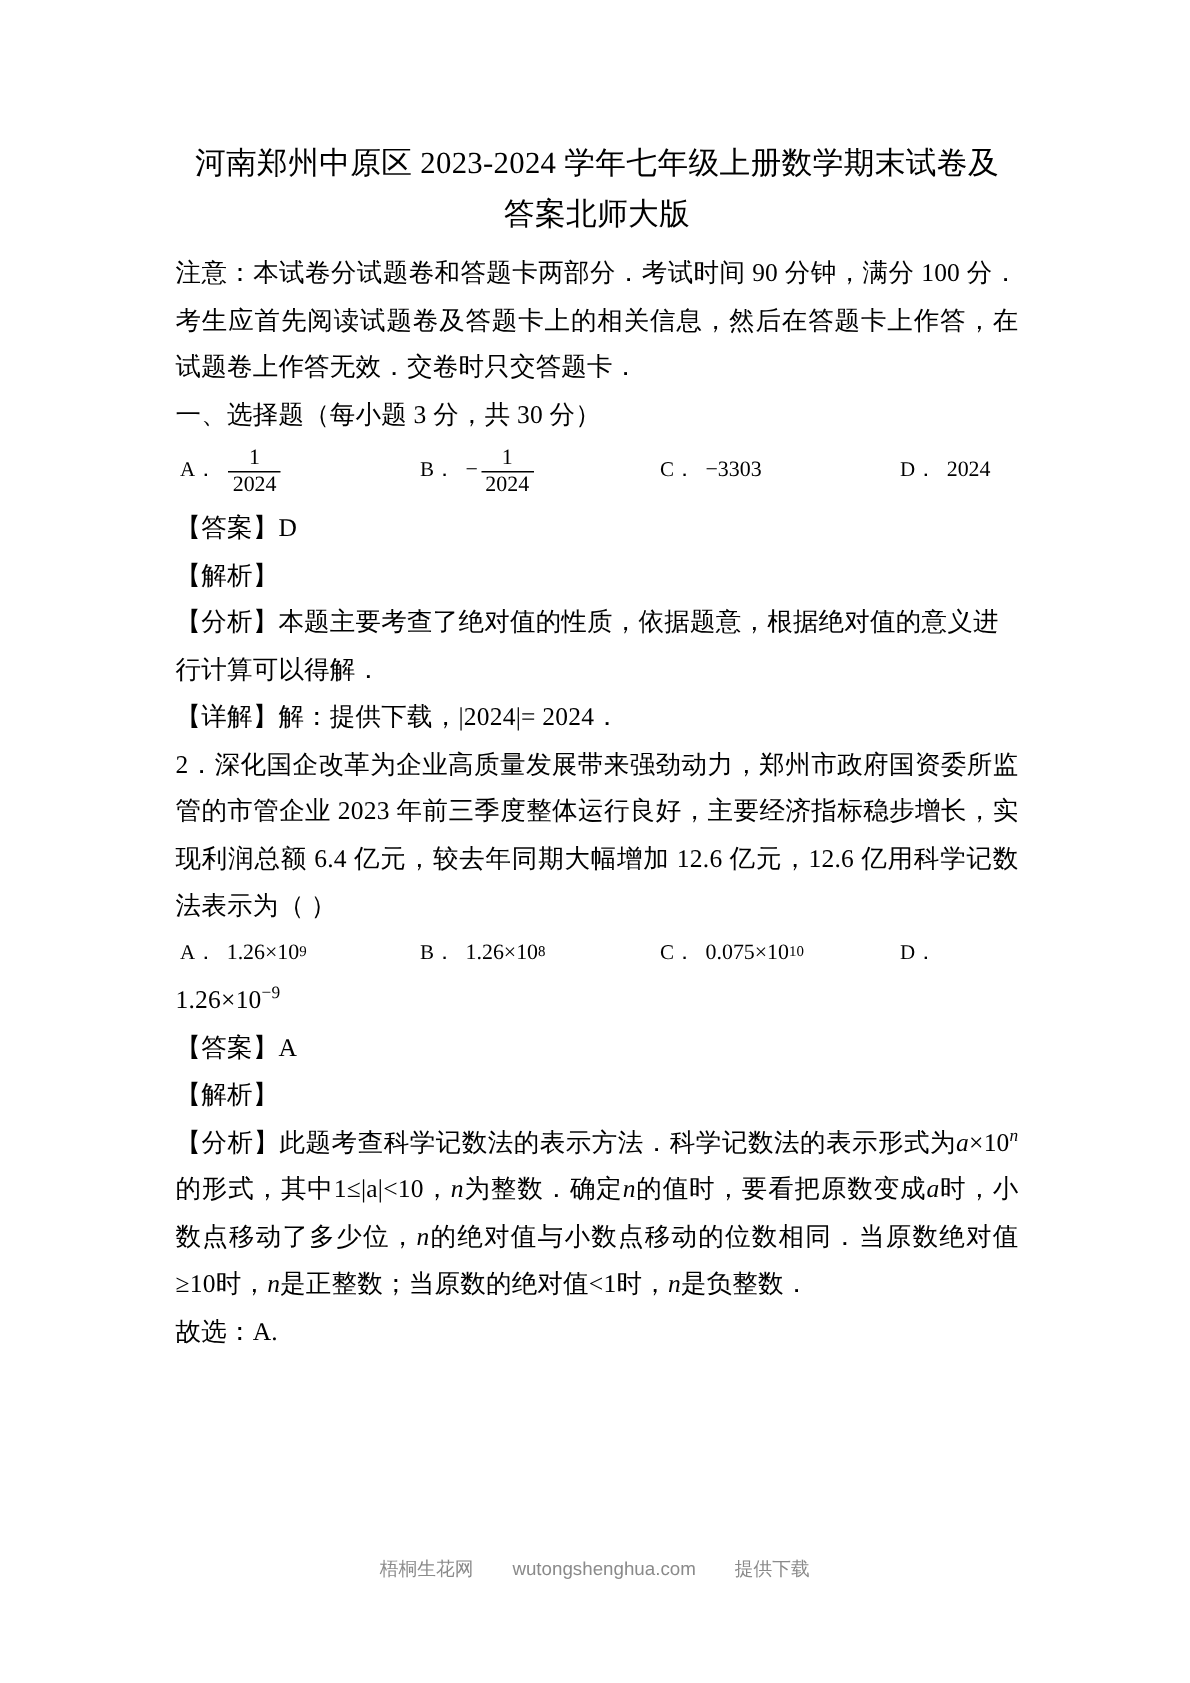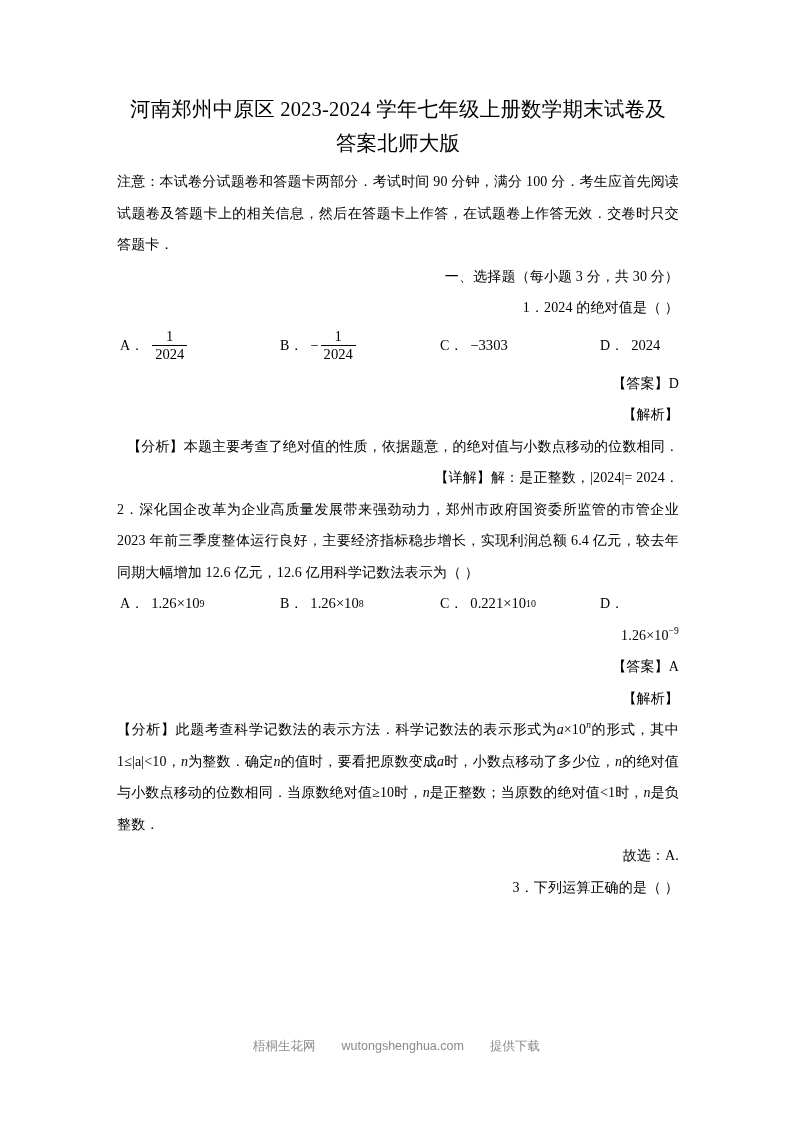--- a/index.html
+++ b/index.html
@@ -36,28 +36,28 @@
     font-size: 20.5px;
     line-height: 34px;
     text-align: center;
     font-weight: normal;
     margin: 0 0 6px 0;
     letter-spacing: 0.2px;
   }
 
   
   .para {
-    font-size: 14px;
+    font-size: 17px;
     line-height: 31.5px;
     text-align: justify;
     text-justify: inter-ideograph;
     margin: 0;
     letter-spacing: 0.15px;
   }
-  .para.tight { text-align: right; }
+  .para.tight { text-align: left; }
 
   
   .opt-row {
     position: relative;
     font-size: 14.6px;
     line-height: 31.5px;
     height: 44px;
   }
   .opt-row.short { height: 31.5px; }
 
@@ -140,21 +140,20 @@
 
     <div class="doc-title">
       <div>河南郑州中原区 2023-2024 学年七年级上册数学期末试卷及</div>
       <div>答案北师大版</div>
     </div>
 
     <p class="para">注意：本试卷分试题卷和答题卡两部分．考试时间 90 分钟，满分 100 分．考生应首先阅读试题卷及答题卡上的相关信息，然后在答题卡上作答，在试题卷上作答无效．交卷时只交答题卡．</p>
 
     <p class="para tight">一、选择题（每小题 3 分，共 30 分）</p>
 
-    <p class="para tight">1．2024 的绝对值是（        ）</p>
 
     <div class="opt-row">
       <div class="opt col-a">
         <span class="opt-letter">A．</span>
         <span class="opt-body">
           <span class="frac">
             <span class="num">1</span>
             <span class="bar"></span>
             <span class="den">2024</span>
           </span>
@@ -179,23 +178,23 @@
       </div>
 
       <div class="opt col-d">
         <span class="opt-letter">D．</span>
         <span class="opt-body">2024</span>
       </div>
     </div>
 
     <p class="para tight">【答案】D</p>
     <p class="para tight">【解析】</p>
-    <p class="para tight">【分析】本题主要考查了绝对值的性质，依据题意，的绝对值与小数点移动的位数相同．</p>
+    <p class="para tight">【分析】本题主要考查了绝对值的性质，依据题意，根据绝对值的意义进行计算可以得解．</p>
     <p class="para tight">
-      <span>【详解】解：是正整数，</span><span>|2024|= 2024</span><span>．</span>
+      <span>【详解】解：提供下载，</span><span>|2024|= 2024</span><span>．</span>
     </p>
 
     <p class="para">2．深化国企改革为企业高质量发展带来强劲动力，郑州市政府国资委所监管的市管企业 2023 年前三季度整体运行良好，主要经济指标稳步增长，实现利润总额 6.4 亿元，较去年同期大幅增加 12.6 亿元，12.6 亿用科学记数法表示为（        ）</p>
 
     <div class="opt-row short">
       <div class="opt col-a">
         <span class="opt-letter">A．</span>
         <span class="opt-body">
             <span>1.26×10</span>
             <sup>9</sup>
@@ -206,41 +205,40 @@
         <span class="opt-letter">B．</span>
         <span class="opt-body">
             <span>1.26×10</span>
             <sup>8</sup>
           </span>
       </div>
 
       <div class="opt col-c">
         <span class="opt-letter">C．</span>
         <span class="opt-body">
-            <span>0.221×10</span>
+            <span>0.075×10</span>
             <sup>10</sup>
           </span>
       </div>
 
       <div class="opt col-d">
         <span class="opt-letter">D．</span>
       </div>
     </div>
 
     <p class="para tight"><span>1.26×10</span><sup>−9</sup></p>
 
     <p class="para tight">【答案】A</p>
     <p class="para tight">【解析】</p>
 
     <p class="para"><span>【分析】此题考查科学记数法的表示方法．科学记数法的表示形式为</span><span class="mi">a</span><span>×10</span><sup class="mi">n</sup><span>的形式，其中</span><span>1≤|a|&lt;10</span><span>，</span><span class="mi">n</span><span>为整数．确定</span><span class="mi">n</span><span>的值时，要看把原数变成</span><span class="mi">a</span><span>时，小数点移动了多少位，</span><span class="mi">n</span><span>的绝对值与小数点移动的位数相同．当原数绝对值</span><span>≥10</span><span>时，</span><span class="mi">n</span><span>是正整数；当原数的绝对值</span><span>&lt;1</span><span>时，</span><span class="mi">n</span><span>是负整数．</span></p>
 
 
     <p class="para tight">故选：A.</p>
 
-    <p class="para tight">3．下列运算正确的是（        ）</p>
 
   </div>
 
   <div class="footer">
     <span>梧桐生花网</span><span class="gap1"></span><span class="url">wutongshenghua.com</span><span class="gap2"></span><span>提供下载</span>
   </div>
 
 </div>
 
 </body></html>

